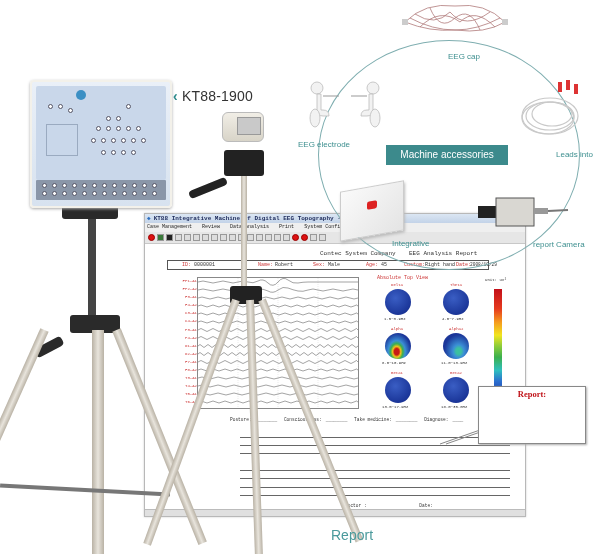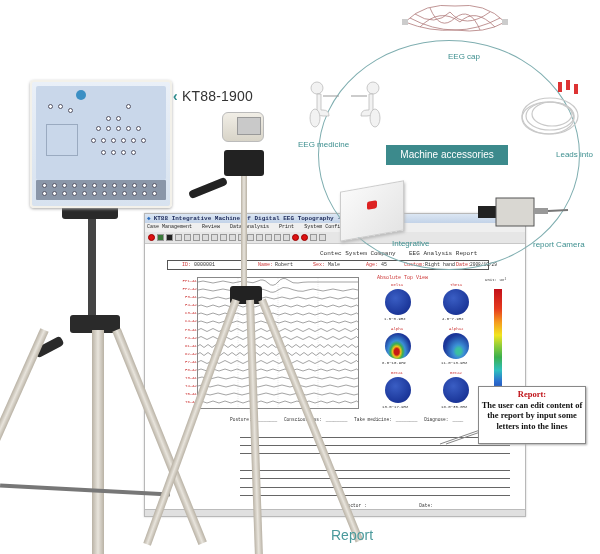--- a/index.html
+++ b/index.html
@@ -219,21 +219,21 @@
     <ellipse cx="12" cy="8" rx="6" ry="6"></ellipse>
       <path d="M12 14 L12 30 Q12 36 18 36 L24 36 Q24 30 18 30 L16 30 L16 14 Z"></path>
     <ellipse cx="10" cy="38" rx="5" ry="9"></ellipse>
     <ellipse cx="68" cy="8" rx="6" ry="6"></ellipse>
       <path d="M68 14 L68 30 Q68 36 62 36 L56 36 Q56 30 62 30 L64 30 L64 14 Z"></path>
     <ellipse cx="70" cy="38" rx="5" ry="9"></ellipse>
   </g>
   <line x1="18" y1="16" x2="34" y2="16" stroke="#999"></line>
     <line x1="46" y1="16" x2="62" y2="16" stroke="#999"></line>
 </svg>
-<div class="abs acc-label" style="left:298px;top:140px">EEG medicine</div>
+<div class="abs acc-label" style="left:298px;top:140px">EEG electrode</div>
 
 <svg class="abs" style="left:518px;top:80px" width="70" height="60" viewBox="0 0 70 60">
   <g fill="none" stroke="#c9c9c9" stroke-width="1.2">
     <ellipse cx="32" cy="36" rx="28" ry="18"></ellipse>
       <ellipse cx="32" cy="36" rx="24" ry="14"></ellipse>
       <ellipse cx="34" cy="34" rx="20" ry="12"></ellipse>
       <ellipse cx="30" cy="38" rx="26" ry="16"></ellipse>
   </g>
   <g fill="#d33">
       <rect x="40" y="2" width="4" height="10"></rect>
@@ -331,16 +331,15 @@
 <div class="abs leg" style="left:232px;top:300px;width:8px;height:260px;transform:rotate(20deg);transform-origin:top;"></div>
 <div class="abs leg" style="left:246px;top:300px;width:8px;height:260px;transform:rotate(-2deg);transform-origin:top;"></div>
 <div class="abs leg" style="left:258px;top:300px;width:8px;height:260px;transform:rotate(-22deg);transform-origin:top;"></div>
 
 <svg class="abs" style="left:440px;top:430px" width="48" height="16">
     <line x1="40" y1="0" x2="0" y2="14" stroke="#888"></line>
     <line x1="46" y1="0" x2="6" y2="14" stroke="#888"></line>
   </svg>
 <div class="abs callout">
   <div class="h">Report:</div>
-  <div>The user can edit content of the report by input some letters into the lines</div>
 </div>
 
 <div class="abs report-caption">Report</div>
 
 </body></html>

